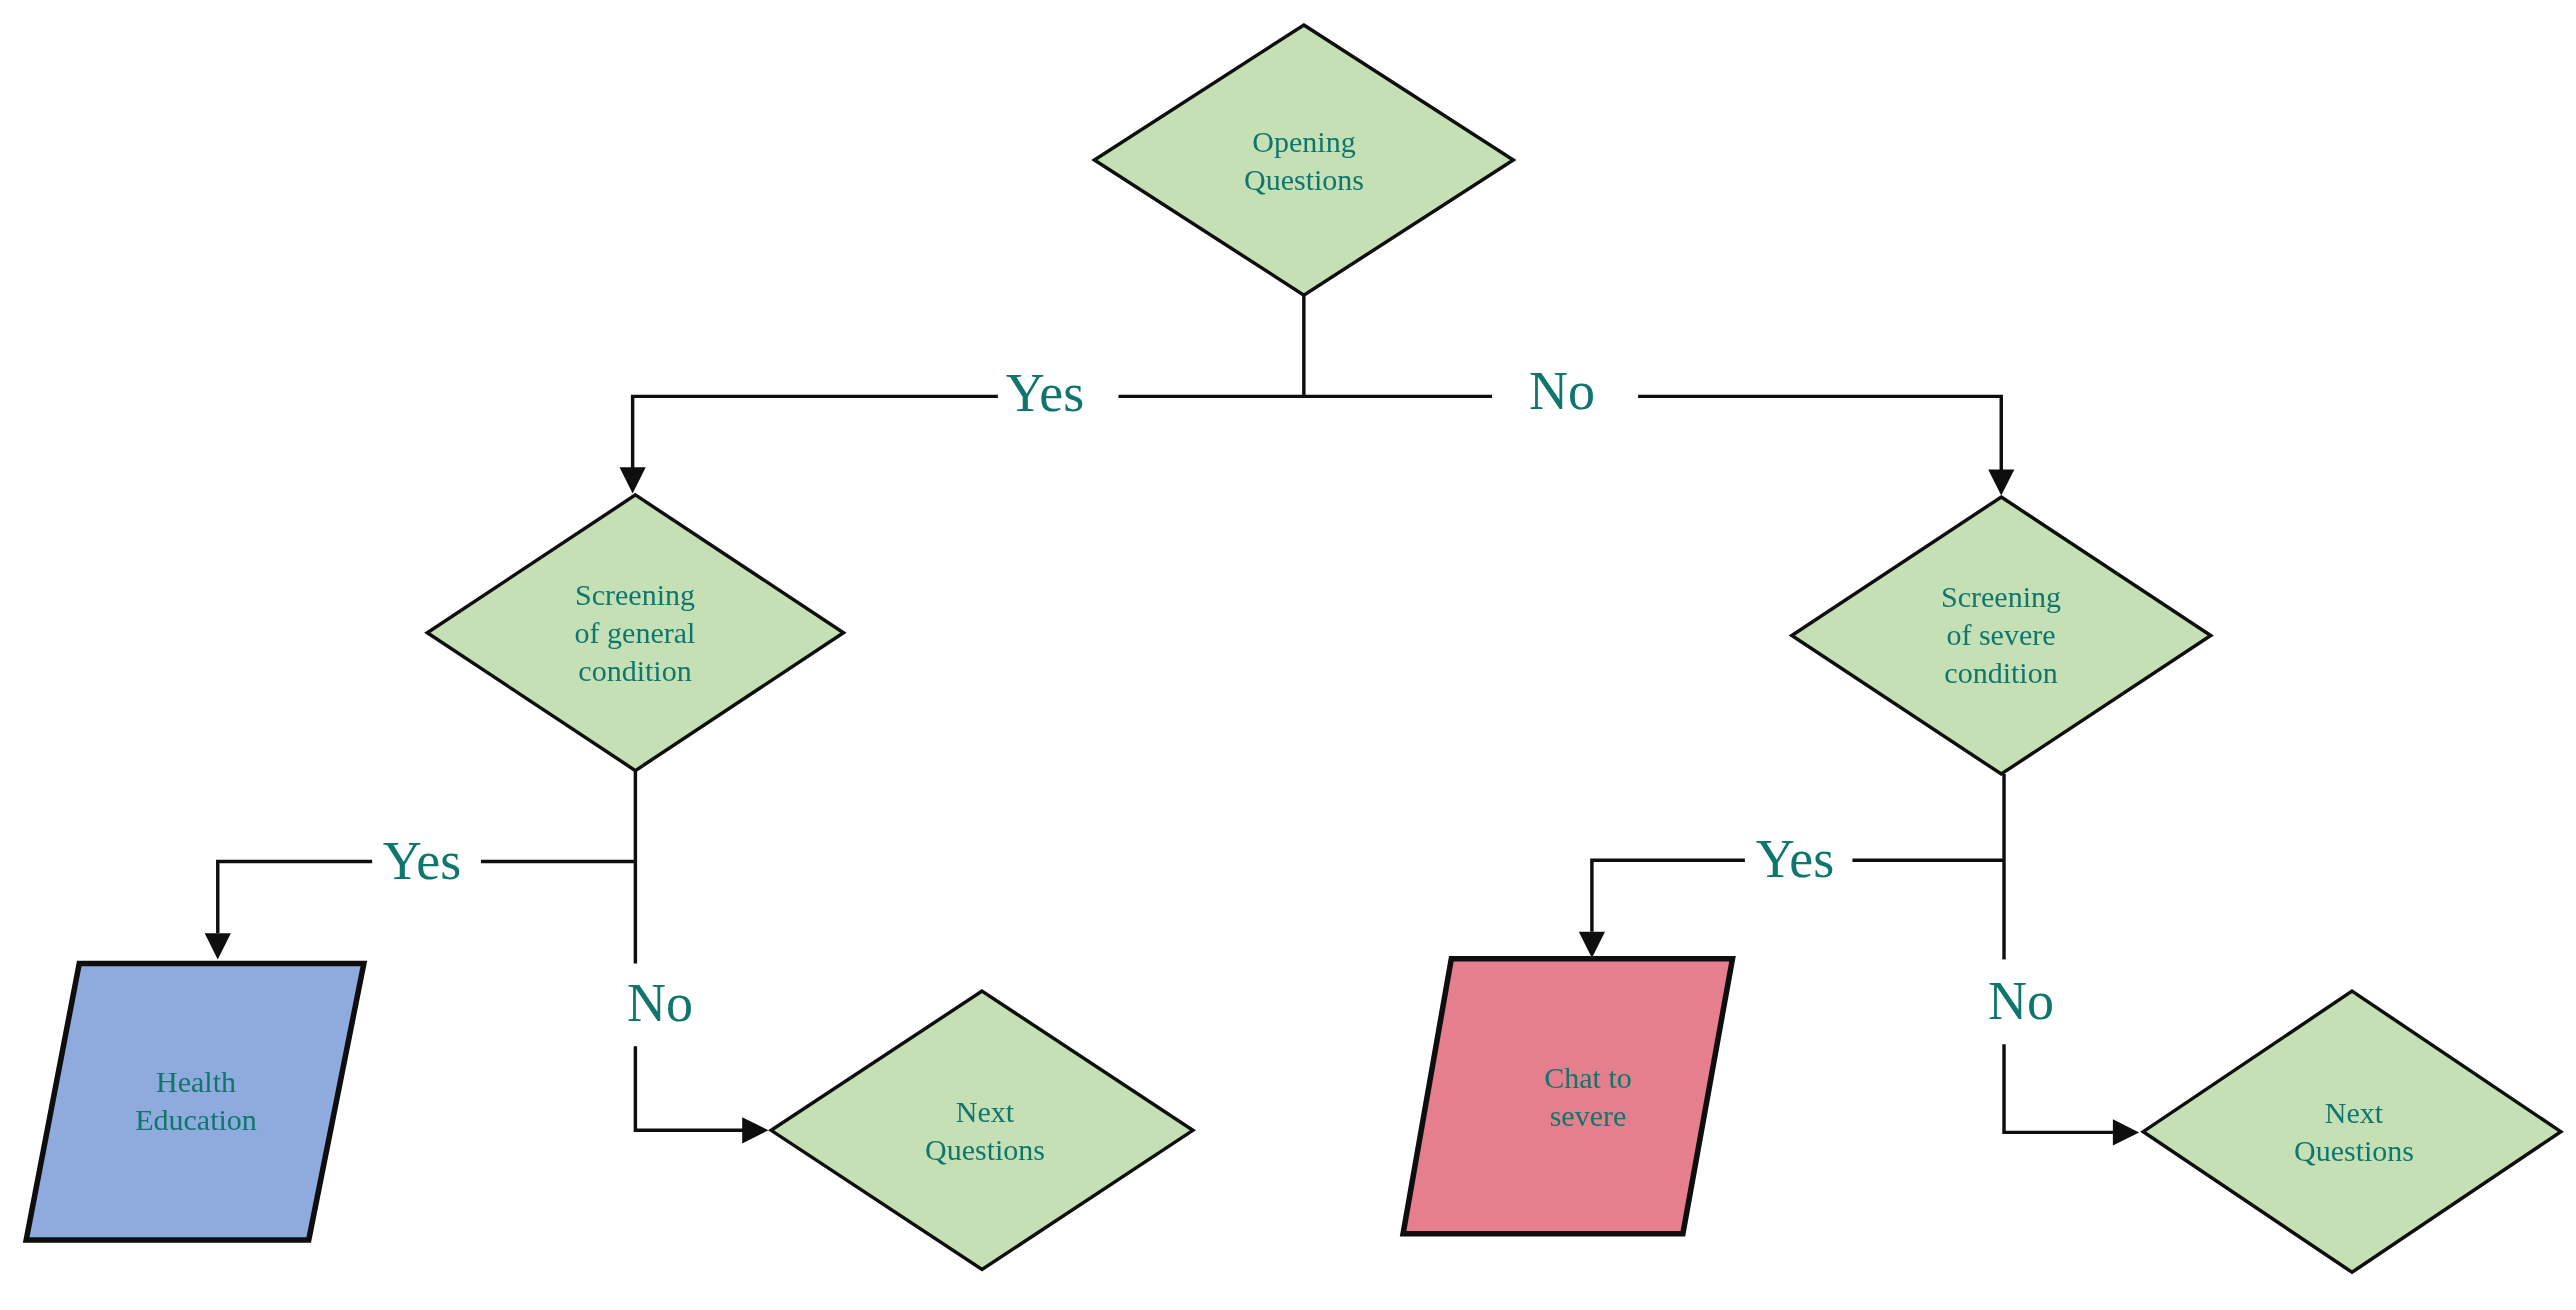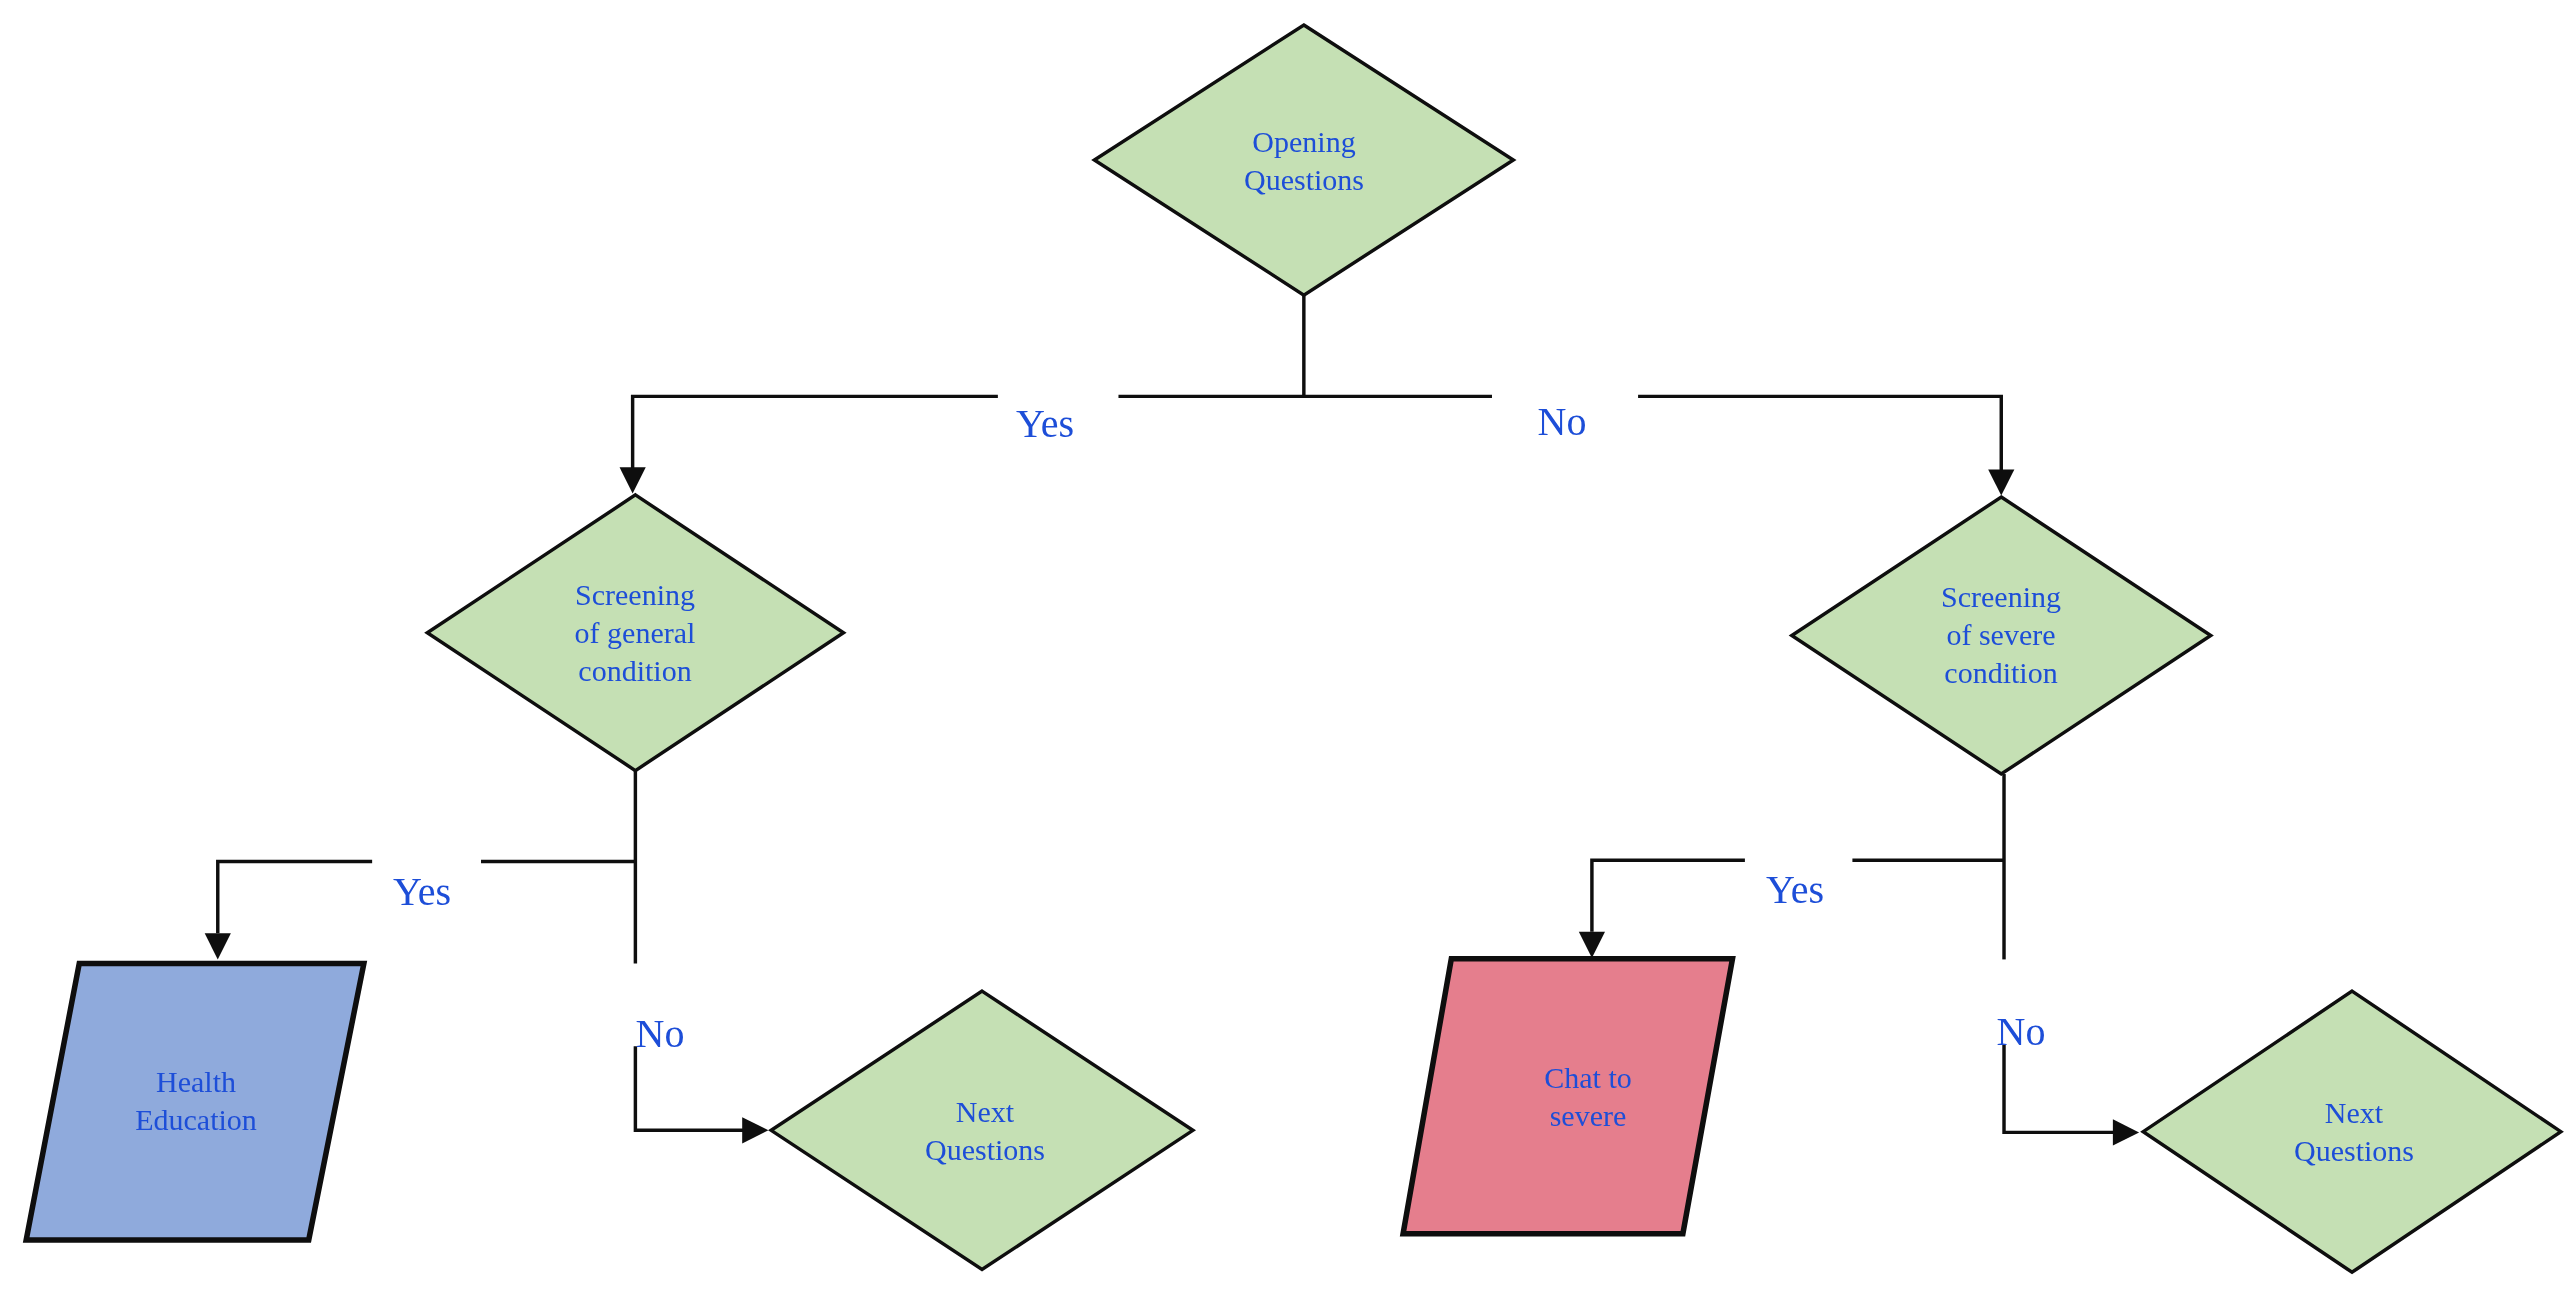--- a/index.html
+++ b/index.html
@@ -19,30 +19,29 @@
     position: absolute;
     left: 0;
     top: 0;
     display: block;
   }
   .label {
     position: absolute;
     transform: translate(-50%, -50%);
     text-align: center;
     white-space: pre-line;
-    color: #1d4ed8;
+    color: #0f766e;
   }
   .node-label {
     font-size: 30px;
     line-height: 1.27;
   }
   .edge-label {
-    font-size: 40px;
+    font-size: 54px;
     line-height: 1;
-    margin-top: 31px;
   }
 </style>
 </head>
 <body>
 
 <div id="stage">
 
   <svg id="chart-svg" width="2576" height="1311" viewBox="0 0 3738 1902">
 
     <g stroke="#0e0e0e" stroke-width="5" fill="none">

